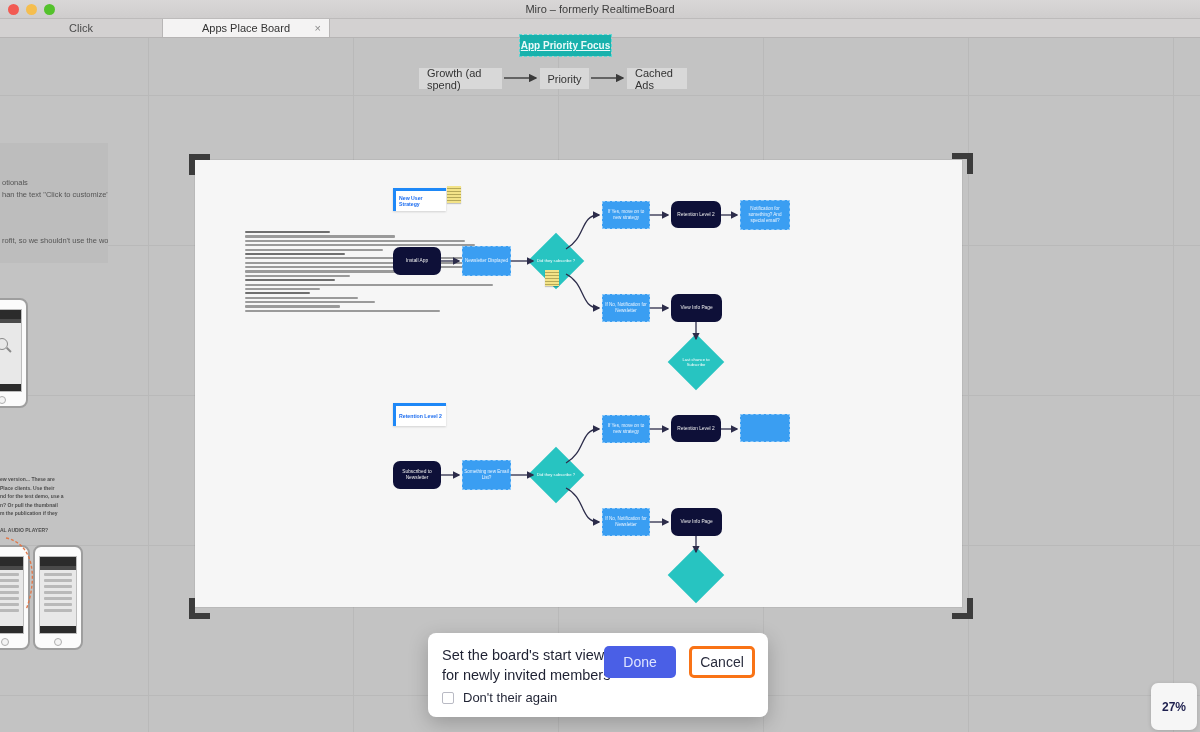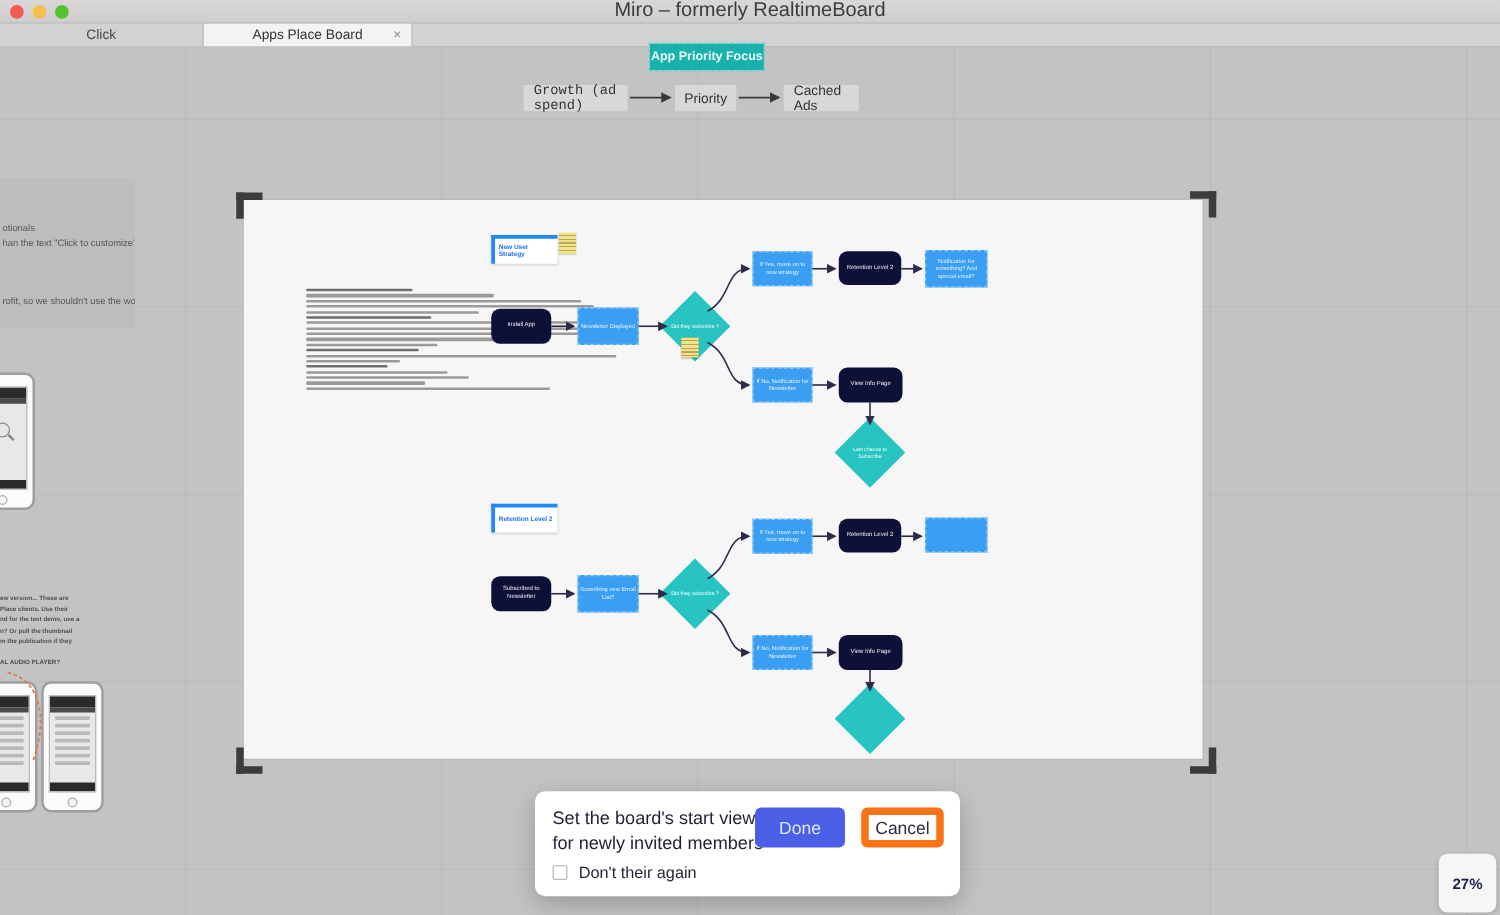--- a/index.html
+++ b/index.html
@@ -3,21 +3,21 @@
 <meta charset="utf-8">
 <style>
   * { margin:0; padding:0; box-sizing:border-box; }
   html,body { width:1200px; height:732px; overflow:hidden;
     font-family:"Liberation Sans", sans-serif; background:#c2c2c2; }
 
   
   .titlebar { position:absolute; left:0; top:0; width:1200px; height:19px;
     background:linear-gradient(#d9d7d7,#cfcdcd); border-bottom:1px solid #bdbbbb;
     display:flex; align-items:center; justify-content:center; }
-  .titlebar-title { font-size:16px; color:#3c3c3c; }
+  .titlebar-title { font-size:11px; color:#3c3c3c; }
   .traffic { position:absolute; left:8px; top:4px; display:flex; gap:7px; }
   .light { width:11px; height:11px; border-radius:50%; }
   .light.red { background:#f25a52; } .light.yellow { background:#f5be4f; } .light.green { background:#54c22c; }
 
   .tabbar { position:absolute; left:0; top:19px; width:1200px; height:19px;
     background:#d3d1d1; border-bottom:1px solid #b6b4b4; display:flex; }
   .tab { height:100%; display:flex; align-items:center; justify-content:center;
     font-size:11px; color:#4a4a4a; position:relative; }
   .tab.inactive { width:163px; border-right:1px solid #b8b6b6; background:#d3d1d1; }
   .tab.active { width:167px; background:#f4f3f3; border-right:1px solid #b8b6b6; color:#333; }
@@ -27,21 +27,21 @@
   .canvas { position:absolute; left:0; top:38px; width:1200px; height:694px;
     background-color:#c3c3c3;
     background-image:linear-gradient(to right, #b9b9b9 1px, transparent 1px),
                      linear-gradient(to bottom, #b9b9b9 1px, transparent 1px);
     background-size:205px 150px; background-position:148px 57px; }
 
   
   .frame-title { position:absolute; left:520px; top:-3px; width:91px; height:21px;
     background:#18b1ac; color:#eafaf9; font-size:10px; font-weight:bold;
     display:flex; align-items:center; justify-content:center;
-    outline:1px dashed #5fd6d2; }
+    outline:1px dashed #5fd6d2;text-decoration:underline; }
   .gray-node { position:absolute; height:21px; background:#d8d8d8; color:#333;
     font-size:11px; display:flex; align-items:center; justify-content:center; padding:0 8px; }
 
   
   .sel-area { position:absolute; left:195px; top:122px; width:767px; height:447px;
     background:#f6f6f6; box-shadow:0 0 0 1px rgba(0,0,0,0.05); }
   .corner { position:absolute; width:21px; height:21px; }
   .corner span { position:absolute; background:#3c3c3c; }
   .corner .h { width:21px; height:6px; top:0; left:0; }
   .corner .v { width:6px; height:21px; top:0; left:0; }
@@ -90,21 +90,21 @@
   .phone .row { height:3px; background:#b9b9b9; margin:3px 4px 0 4px; border-radius:1px; }
 
   
   .dialog { position:absolute; left:428px; top:633px; width:340px; height:84px;
     background:#ffffff; border-radius:8px; box-shadow:0 6px 20px rgba(0,0,0,0.22);
     padding:13px 14px; }
   .dialog-msg { width:175px; font-size:14.5px; line-height:1.35; color:#1f2233; }
   .btn { position:absolute; top:13px; height:32px; border-radius:5px; font-size:14px;
     display:flex; align-items:center; justify-content:center; cursor:pointer; }
   .btn-done { left:176px; width:72px; background:#4a5fe6; color:#dfe5ff; }
-  .btn-cancel { left:261px; width:66px; background:#ffffff; color:#2a2d3e; border:6px solid #f97316; }
+  .btn-cancel { left:261px; width:66px; background:#ffffff; color:#2a2d3e; border:3px solid #f97316; }
   .dialog-check { position:absolute; left:14px; top:57px; display:flex; align-items:center; gap:9px; }
   .checkbox { width:12px; height:12px; border:1px solid #b9bac4; border-radius:2px; background:#fff; }
   .check-label { font-size:13px; color:#1f2233; }
 
   .zoom-badge { position:absolute; right:3px; bottom:2px; width:46px; height:47px;
     background:#f6f6f6; border-radius:7px; box-shadow:0 1px 4px rgba(0,0,0,0.15);
     display:flex; align-items:center; justify-content:center;
     font-size:12px; font-weight:bold; color:#1d1f4e; }
 
   svg.overlay { position:absolute; left:0; top:0; width:1200px; height:732px; pointer-events:none; }
@@ -128,21 +128,21 @@
   <div class="tab active">
     <span>Apps Place Board</span>
     <span class="tab-close">×</span>
   </div>
 </div>
 
 <div class="canvas">
 
   <div class="frame-title">App Priority Focus</div>
 
-  <div class="gray-node" style="left:419px; top:30px; width:83px;font-family:Liberation Mono, monospace;">Growth (ad spend)</div>
+  <div class="gray-node" style="left:419px; top:30px; width:83px;">Growth (ad spend)</div>
   <div class="gray-node" style="left:540px; top:30px; width:49px;">Priority</div>
   <div class="gray-node" style="left:627px; top:30px; width:60px;">Cached Ads</div>
 
   <div class="note-block">
     <div>otionals</div>
     <div>han the text "Click to customize"</div>
     <div class="gap"></div>
     <div>rofit, so we shouldn't use the word</div>
   </div>
 

